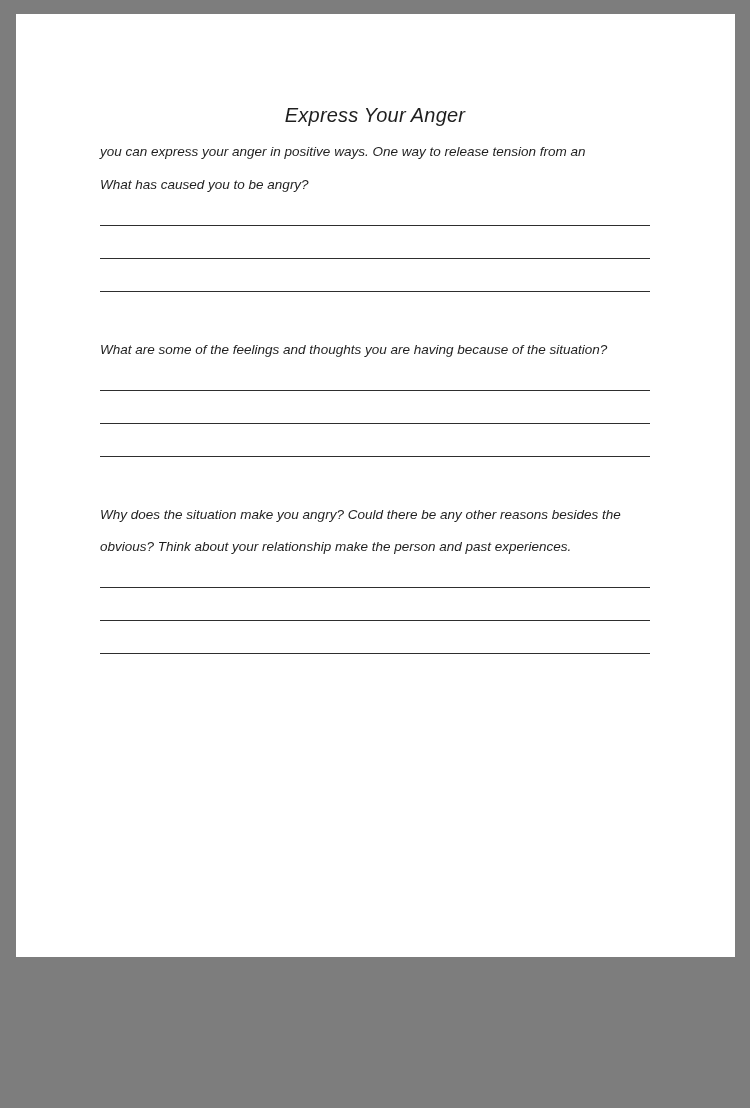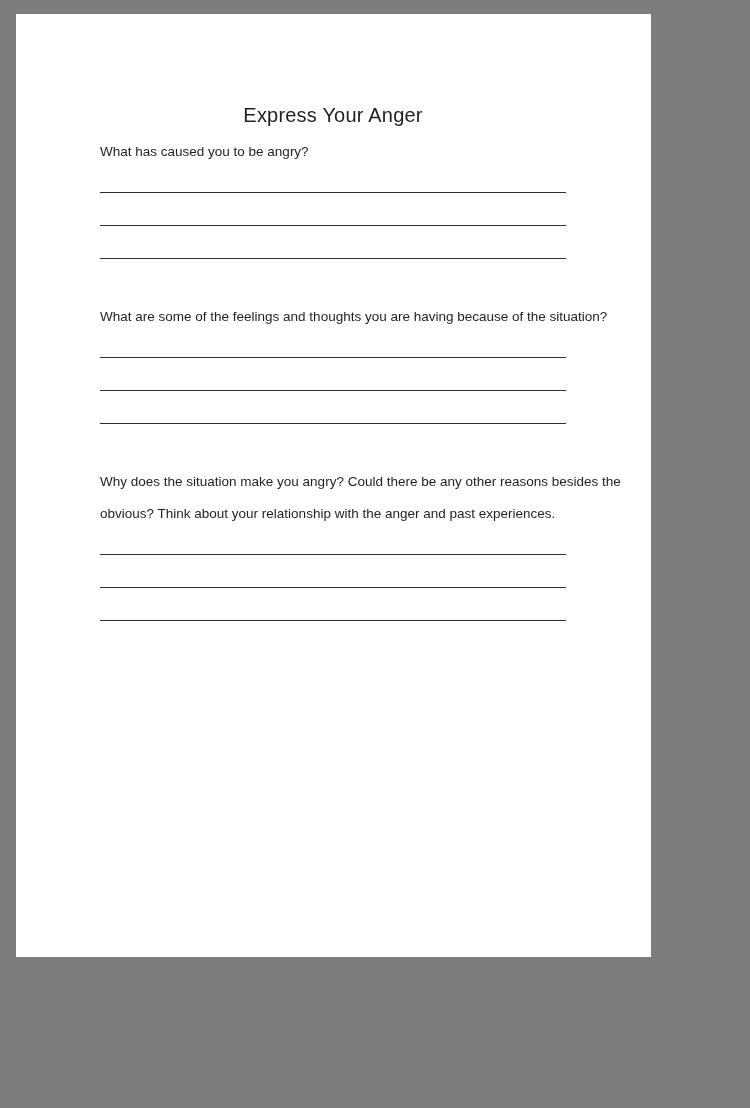--- a/index.html
+++ b/index.html
@@ -10,26 +10,27 @@
     width: 750px;
     height: 1108px;
     background: var(--bg, #7d7d7d);
     overflow: hidden;
     font-family: "Liberation Sans", "DejaVu Sans", sans-serif;
   }
   .page {
     position: absolute;
     left: 16px;
     top: 14px;
-    width: 635px;
+    width: 719px;
     height: 943px;
     background: var(--paper, #ffffff);
     box-sizing: border-box;
     padding: 90px 85px 0 84px;
     color: var(--ink, #1f1f1f);
+    font-style: italic;
   }
   .title {
     margin: 0;
     font-size: 20px;
     font-weight: 400;
     line-height: 23px;
     text-align: center;
     white-space: nowrap;
     letter-spacing: 0.2px;
   }
@@ -64,38 +65,39 @@
   }
 </style>
 </head>
 <body>
 
 <div class="page">
 
   <h1 class="title">Express Your Anger</h1>
 
   <div class="intro">
+    <div class="intro-line">you can express your anger in positive ways. One way to release tension from an</div>
   </div>
 
   <div class="section first">
     <div class="question-line">What has caused you to be angry?</div>
     <div class="answer-line"></div>
     <div class="answer-line"></div>
     <div class="answer-line"></div>
   </div>
 
   <div class="section gap">
     <div class="question-line">What are some of the feelings and thoughts you are having because of the situation?</div>
     <div class="answer-line"></div>
     <div class="answer-line"></div>
     <div class="answer-line"></div>
   </div>
 
   <div class="section gap">
     <div class="question-line">Why does the situation make you angry? Could there be any other reasons besides the</div>
-    <div class="question-line">obvious? Think about your relationship with the anger and past experiences.</div>
+    <div class="question-line">obvious? Think about your relationship make the person and past experiences.</div>
     <div class="answer-line"></div>
     <div class="answer-line"></div>
     <div class="answer-line"></div>
   </div>
 
 
 </div>
 
 </body></html>

